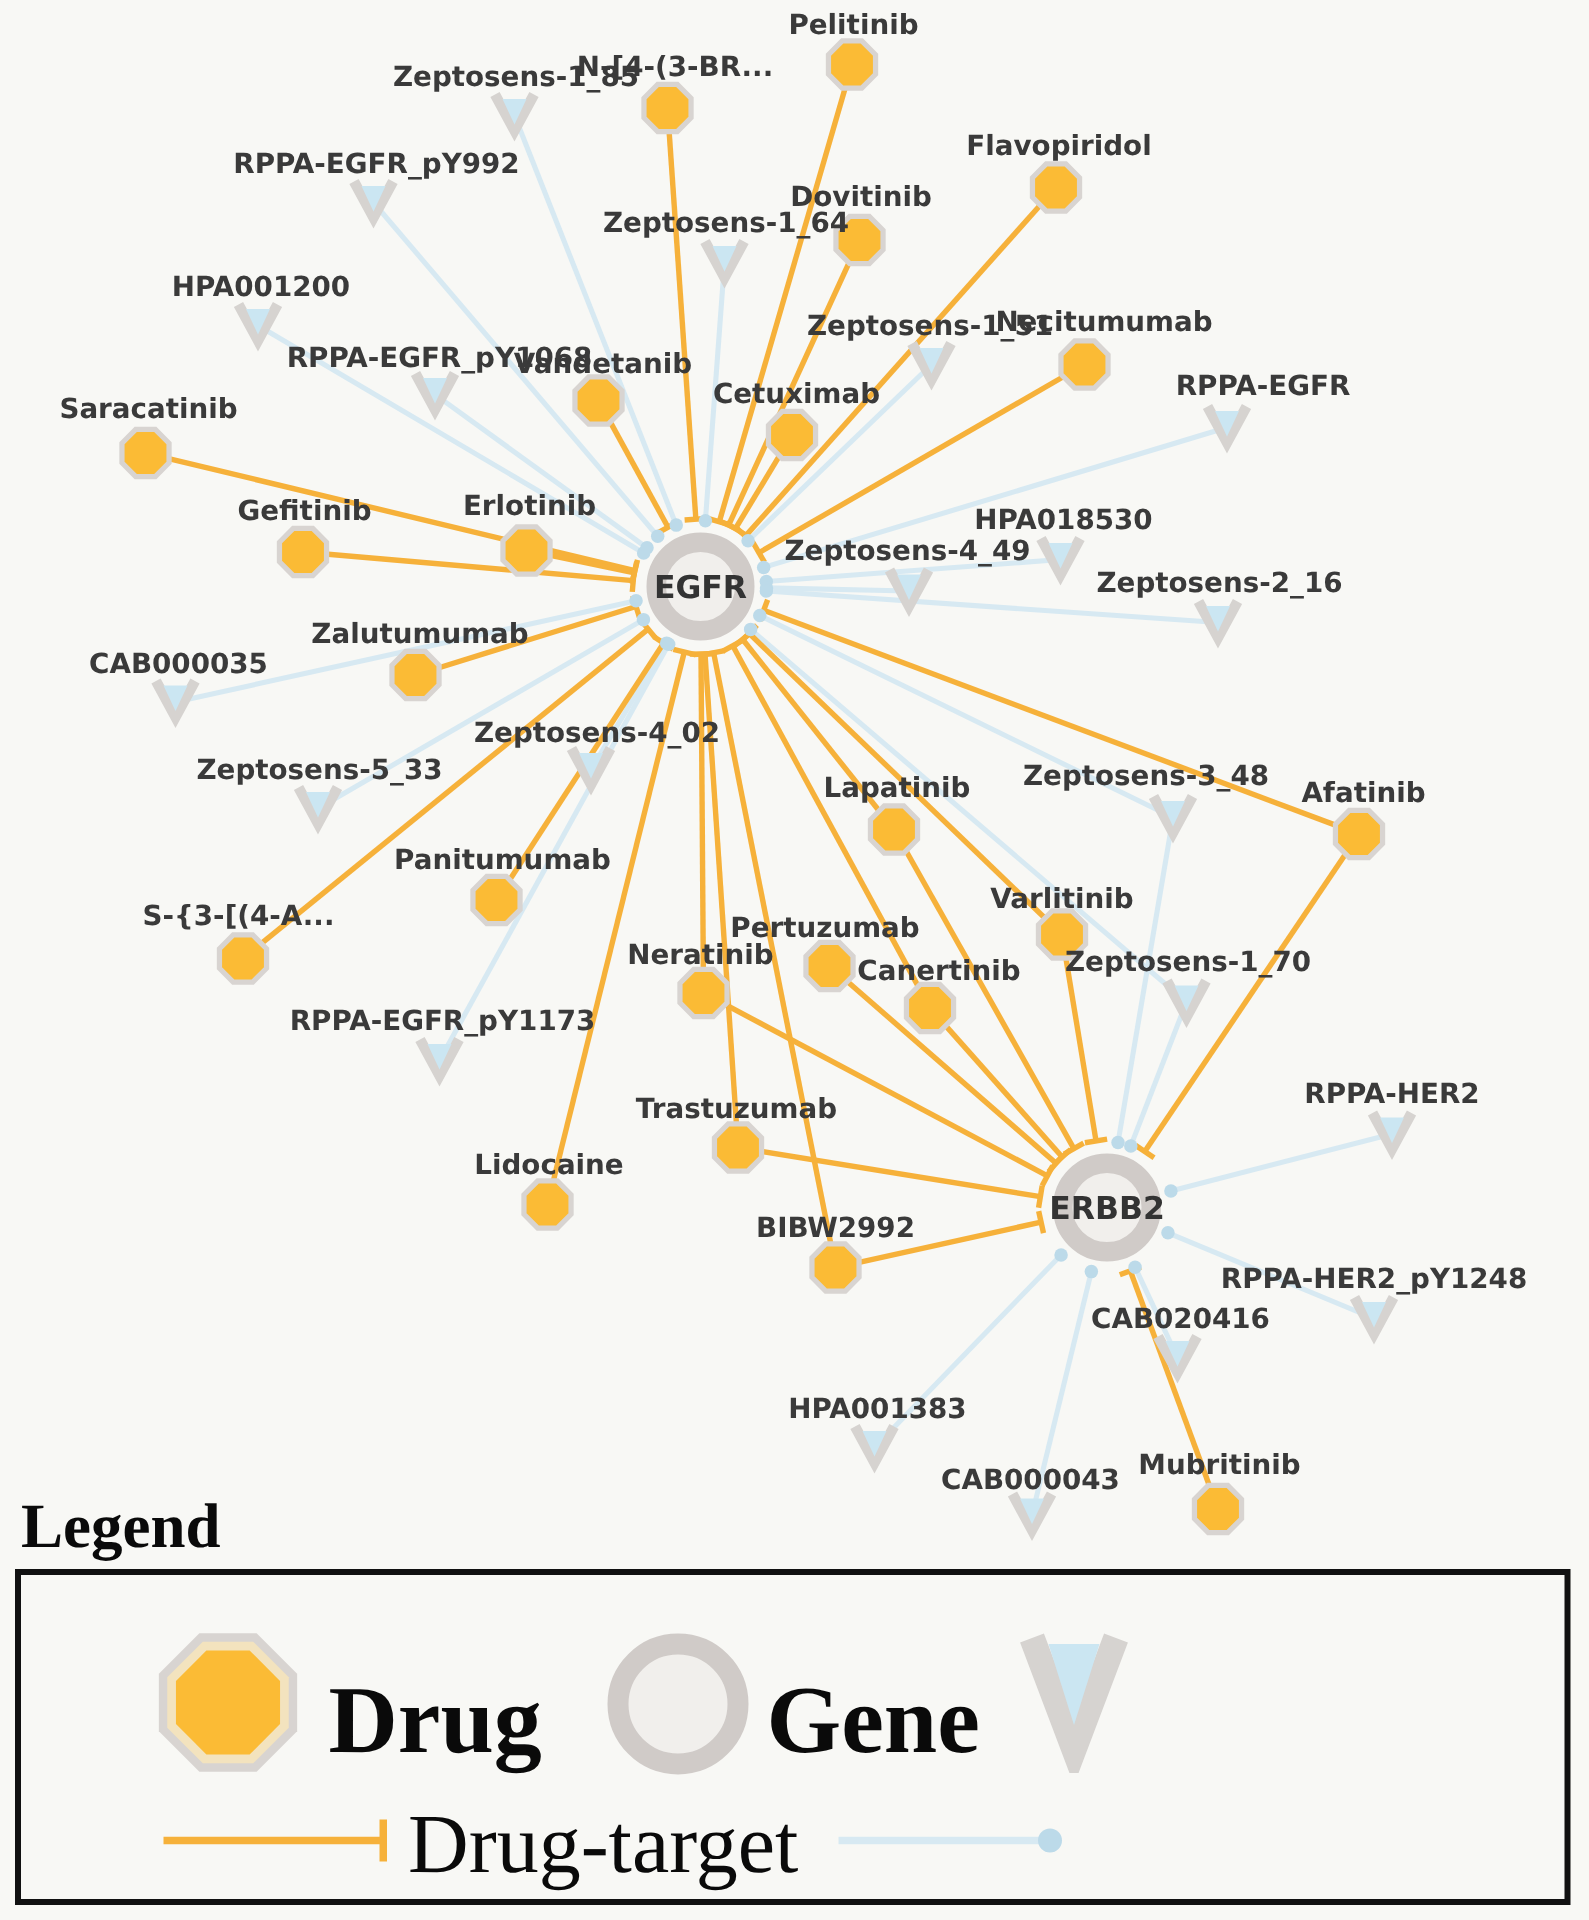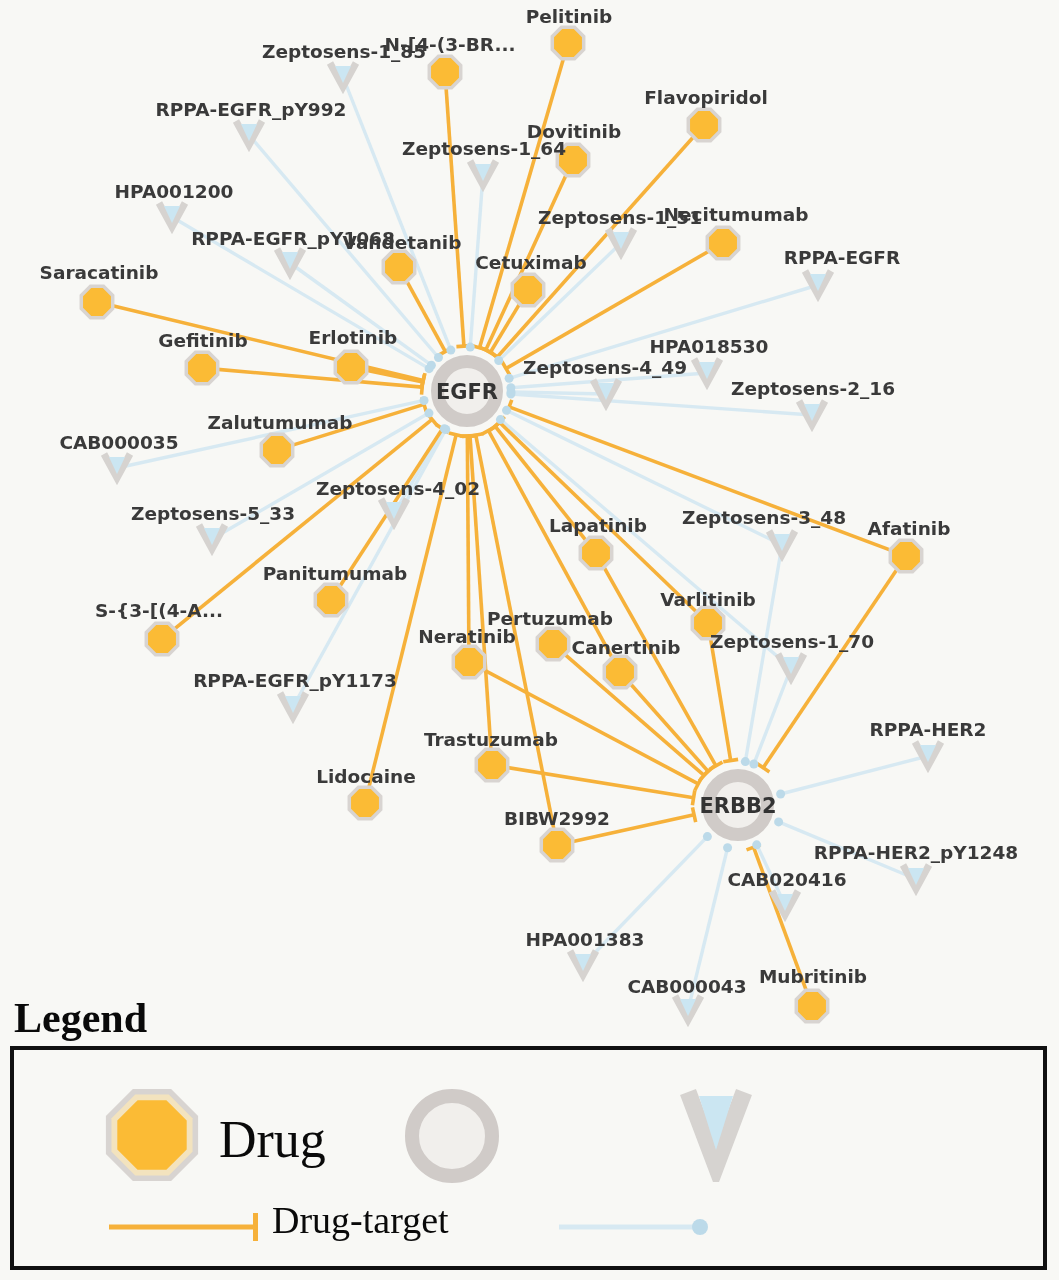--- a/index.html
+++ b/index.html
@@ -6,22 +6,22 @@
   .stage{position:relative;width:1059px;height:1280px;background:var(--bg,#f8f8f5);overflow:hidden;
          font-family:"DejaVu Sans",sans-serif;}
   #network{position:absolute;left:0;top:0;}
   .node-label{font-family:"DejaVu Sans",sans-serif;font-weight:700;font-size:18.5px;fill:var(--label,#3a3a3a);}
   .gene-label{font-family:"DejaVu Sans",sans-serif;font-weight:700;font-size:21px;fill:#333;}
   .legend-title{position:absolute;left:14px;top:994px;font-family:"Liberation Serif",serif;
                 font-weight:bold;font-size:42px;color:#0a0a0a;}
   .legend-box{position:absolute;left:10px;top:1046px;width:1029px;height:216px;
               border:4px solid #111;}
   .legend-box .abs{position:absolute;}
-  .lg-label{font-family:"Liberation Serif",serif;font-size:52px;color:#0a0a0a;white-space:nowrap;}
-  .lg-edge-label{font-family:"Liberation Serif",serif;font-size:38px;color:#0a0a0a;white-space:nowrap;}
+  .lg-label{font-family:"Liberation Serif",serif;font-size:64px;color:#0a0a0a;white-space:nowrap;font-weight:bold;}
+  .lg-edge-label{font-family:"Liberation Serif",serif;font-size:56px;color:#0a0a0a;white-space:nowrap;}
 </style>
 </head>
 <body>
 
 <div class="stage">
   <svg id="network" width="1059" height="1280" viewBox="0 0 1059 1280">
       <g>
         <line x1="343" y1="77" x2="450.83873777643504" y2="350.0755134016177" stroke="var(--antibody-edge)" stroke-width="3.4"></line>
         <line x1="249" y1="135" x2="438.4730934438212" y2="357.5005134019185" stroke="var(--antibody-edge)" stroke-width="3.4"></line>
         <line x1="172" y1="217" x2="429.1013417009652" y2="368.6462151049761" stroke="var(--antibody-edge)" stroke-width="3.4"></line>
@@ -351,20 +351,21 @@
     <svg class="abs" style="left:86px;top:33px" width="104" height="104" viewBox="0 0 104 104">
       <polygon points="71.1,5.9 98.1,32.9 98.1,71.1 71.1,98.1 32.9,98.1 5.9,71.1 5.9,32.9 32.9,5.9" fill="var(--drug-border)"></polygon>
       <polygon points="68.8,11.5 92.5,35.2 92.5,68.8 68.8,92.5 35.2,92.5 11.5,68.8 11.5,35.2 35.2,11.5" fill="var(--drug-halo)"></polygon>
       <polygon points="66.4,17.3 86.7,37.6 86.7,66.4 66.4,86.7 37.6,86.7 17.3,66.4 17.3,37.6 37.6,17.3" fill="var(--drug-fill)"></polygon>
     </svg>
     <span class="lg-label abs" style="left:205px;top:60px">Drug</span>
 
     <svg class="abs" style="left:390px;top:38px" width="96" height="96" viewBox="0 0 96 96">
       <circle cx="48" cy="48" r="40" fill="var(--gene-inner)" stroke="var(--gene-ring)" stroke-width="14"></circle>
     </svg>
+    <span class="lg-label abs" style="left:497px;top:60px">Gene</span>
 
     <svg class="abs" style="left:662px;top:28px" width="80" height="104" viewBox="0 0 80 104">
       <path d="M 12 14 L 40 88 L 68 14" fill="none" stroke="var(--antibody-border)" stroke-width="17" stroke-linejoin="miter"></path>
       <path d="M 23 18 L 57 18 L 40 72 Z" fill="var(--antibody-fill)"></path>
     </svg>
 
     <svg class="abs" style="left:93px;top:160px" width="160" height="34" viewBox="0 0 160 34">
       <line x1="2" y1="17" x2="148" y2="17" stroke="var(--drug-edge)" stroke-width="5"></line>
       <rect x="146" y="3" width="5" height="28" fill="var(--drug-edge)"></rect>
     </svg>

